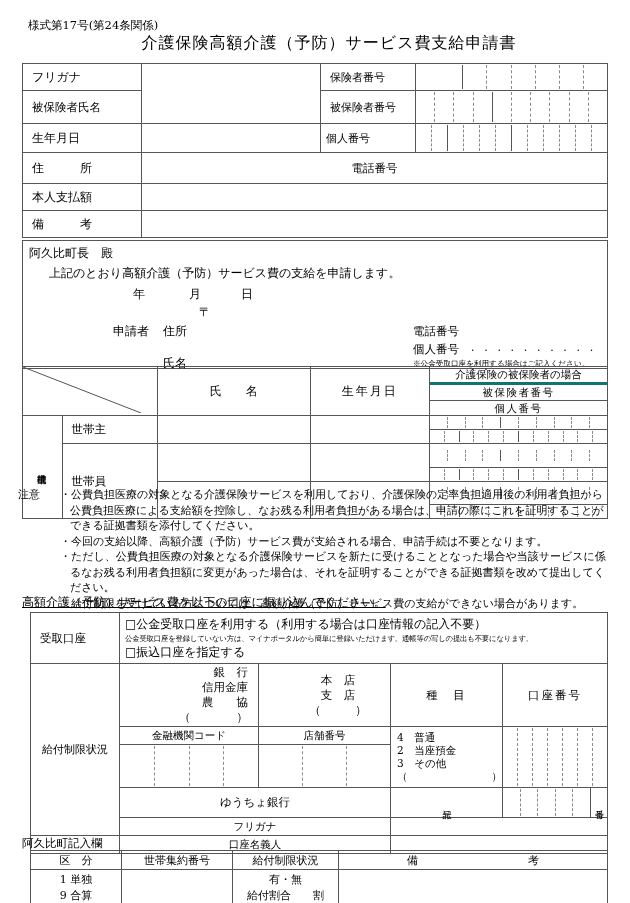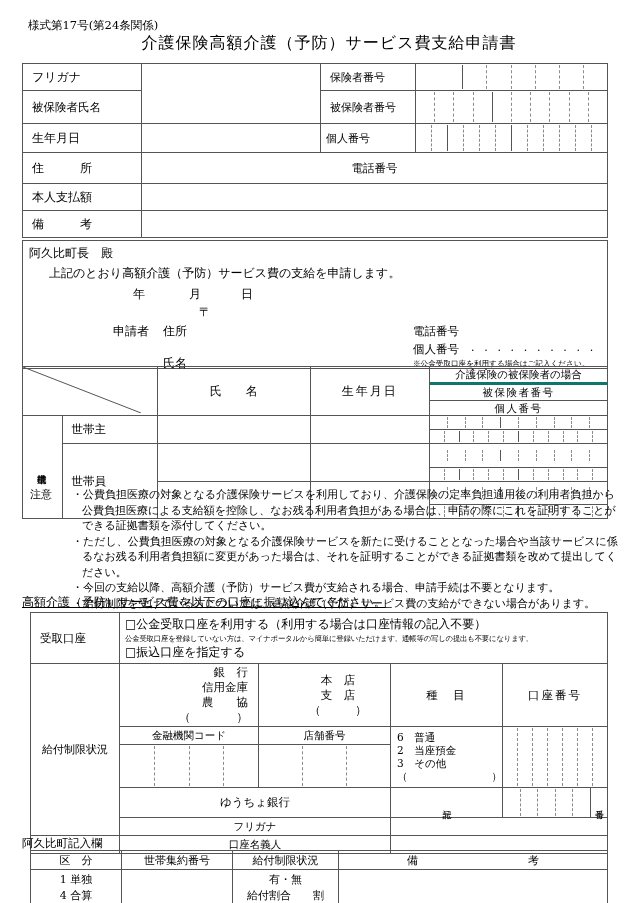--- a/index.html
+++ b/index.html
@@ -28,21 +28,21 @@
   .lbl .spread{font-size:12px;}
   
   .tbl-stmt{position:absolute;left:22px;top:240px;width:586px;}
   .stmt{padding:5px 0 6px 6px;font-size:12px;line-height:19px;position:relative;height:116px;}
   .s-line{position:absolute;}
   
   .tbl-hh{position:absolute;left:22px;top:366px;width:586px;}
   .diag{position:relative;width:100%;height:100%;}
   .diag svg{position:absolute;left:0;top:0;}
   
-  .notes{position:absolute;left:30px;top:487px;width:590px;font-size:11px;line-height:15.5px;}
+  .notes{position:absolute;left:18px;top:487px;width:590px;font-size:11px;line-height:15.5px;}
   .notes .row{display:flex;}
   .notes .hd{width:42px;flex:none;}
   .notes .bd{flex:1;}
   .notes p{margin:0;text-indent:-10px;padding-left:10px;}
   .bankhead{position:absolute;left:22px;top:594px;font-size:12px;text-decoration:underline;}
   
   .tbl-bank{position:absolute;left:30px;top:612px;width:578px;}
   .chk{font-size:12px;line-height:17px;padding-left:5px;}
   .fine{font-size:7.4px;line-height:11px;padding-left:5px;letter-spacing:-0.2px;}
   .vert{writing-mode:vertical-rl;text-orientation:upright;font-size:9.5px;line-height:11px;letter-spacing:0px;}
@@ -316,22 +316,22 @@
       </td>
     </tr>
   </tbody>
     </table>
 
   <div class="notes">
     <div class="row">
       <div class="hd">注意</div>
       <div class="bd">
         <p>・公費負担医療の対象となる介護保険サービスを利用しており、介護保険の定率負担適用後の利用者負担から公費負担医療による支給額を控除し、なお残る利用者負担がある場合は、申請の際にこれを証明することができる証拠書類を添付してください。</p>
+        <p>・今回の支給以降、高額介護（予防）サービス費が支給される場合、申請手続は不要となります。</p>
         <p>・ただし、公費負担医療の対象となる介護保険サービスを新たに受けることとなった場合や当該サービスに係るなお残る利用者負担額に変更があった場合は、それを証明することができる証拠書類を改めて提出してください。</p>
-        <p>・今回の支給以降、高額介護（予防）サービス費が支給される場合、申請手続は不要となります。</p>
         <p>・給付制限を受けている方については、高額介護（予防）サービス費の支給ができない場合があります。</p>
       </div>
     </div>
   </div>
 
   <div class="bankhead">高額介護（予防）サービス費を以下の口座に振り込んでください。</div>
 
   <table class="t tbl-bank">
     <tbody>
         <tr>
@@ -374,21 +374,21 @@
     </tr>
     <tr>
       <td class="ctr" style="height:17px;">
         <span style="font-size:10.5px;">金融機関コード</span>
       </td>
       <td class="ctr">
         <span style="font-size:10.5px;">店舗番号</span>
       </td>
       <td rowspan="2" style="padding:2px 0 2px 6px;">
         <div style="font-size:10.5px;line-height:13px;">
-          <div>6　普通</div>
+          <div>4　普通</div>
           <div>2　当座預金</div>
           <div>3　その他</div>
           <div>（　　　　　　　　）</div>
         </div>
       </td>
       <td colspan="2" rowspan="2">
         <div class="cellgrid" style="height:58px;">
           <i></i>
               <i></i>
               <i></i>
@@ -467,21 +467,21 @@
         <span class="small">給付制限状況</span>
       </td>
       <td class="ctr">
         <span class="small">備　　　　　　　　　　考</span>
       </td>
     </tr>
     <tr>
       <td class="ctr" style="height:36px;">
         <div style="font-size:11px;line-height:16px;">
           <div>1 単独</div>
-          <div>4 合算</div>
+          <div>9 合算</div>
         </div>
       </td>
       <td></td>
       <td class="ctr">
         <div style="font-size:11px;line-height:16px;">
           <div>有・無</div>
           <div>給付割合　　割</div>
         </div>
       </td>
       <td></td>

